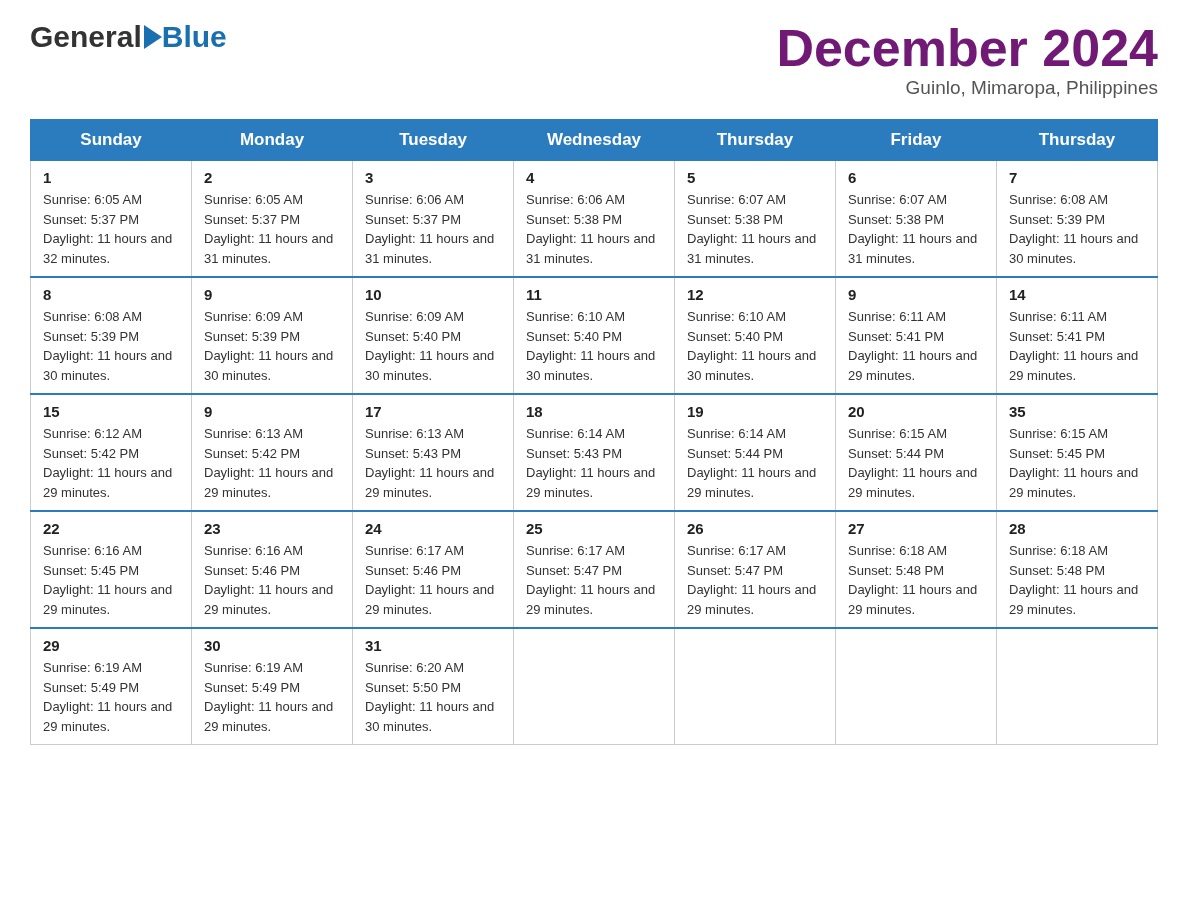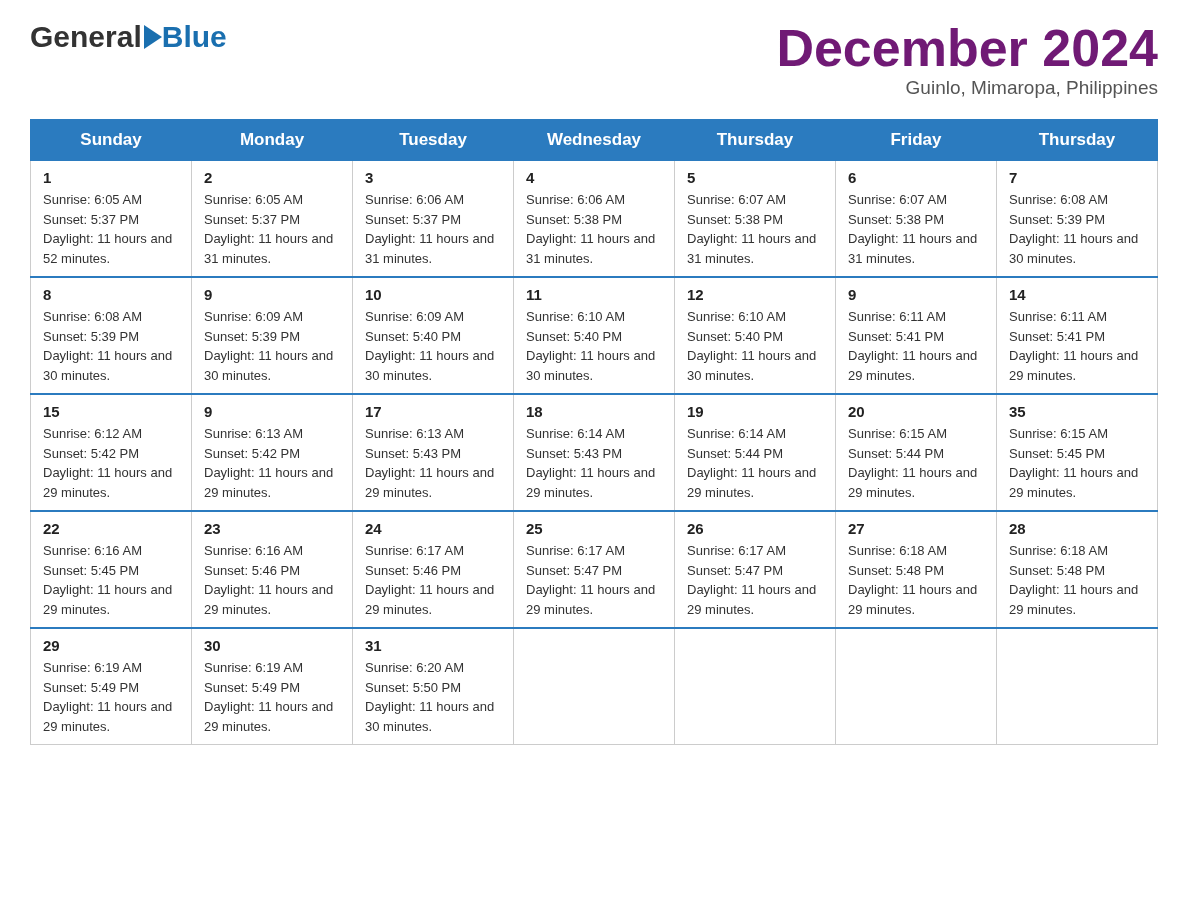--- a/index.html
+++ b/index.html
@@ -136,21 +136,21 @@
         <th>Thursday</th>
       </tr>
   </thead>
   <tbody id="calendar-body">
   <tr>
         <td>
           <span class="day-num">1</span>
           <div class="day-info">
             <span>Sunrise: 6:05 AM</span><br>
             <span>Sunset: 5:37 PM</span><br>
-            <span>Daylight: 11 hours and 52 minutes.</span>
+            <span>Daylight: 11 hours and 32 minutes.</span>
           </div>
         </td>
         <td>
           <span class="day-num">2</span>
           <div class="day-info">
             <span>Sunrise: 6:05 AM</span><br>
             <span>Sunset: 5:37 PM</span><br>
             <span>Daylight: 11 hours and 31 minutes.</span>
           </div>
         </td>

